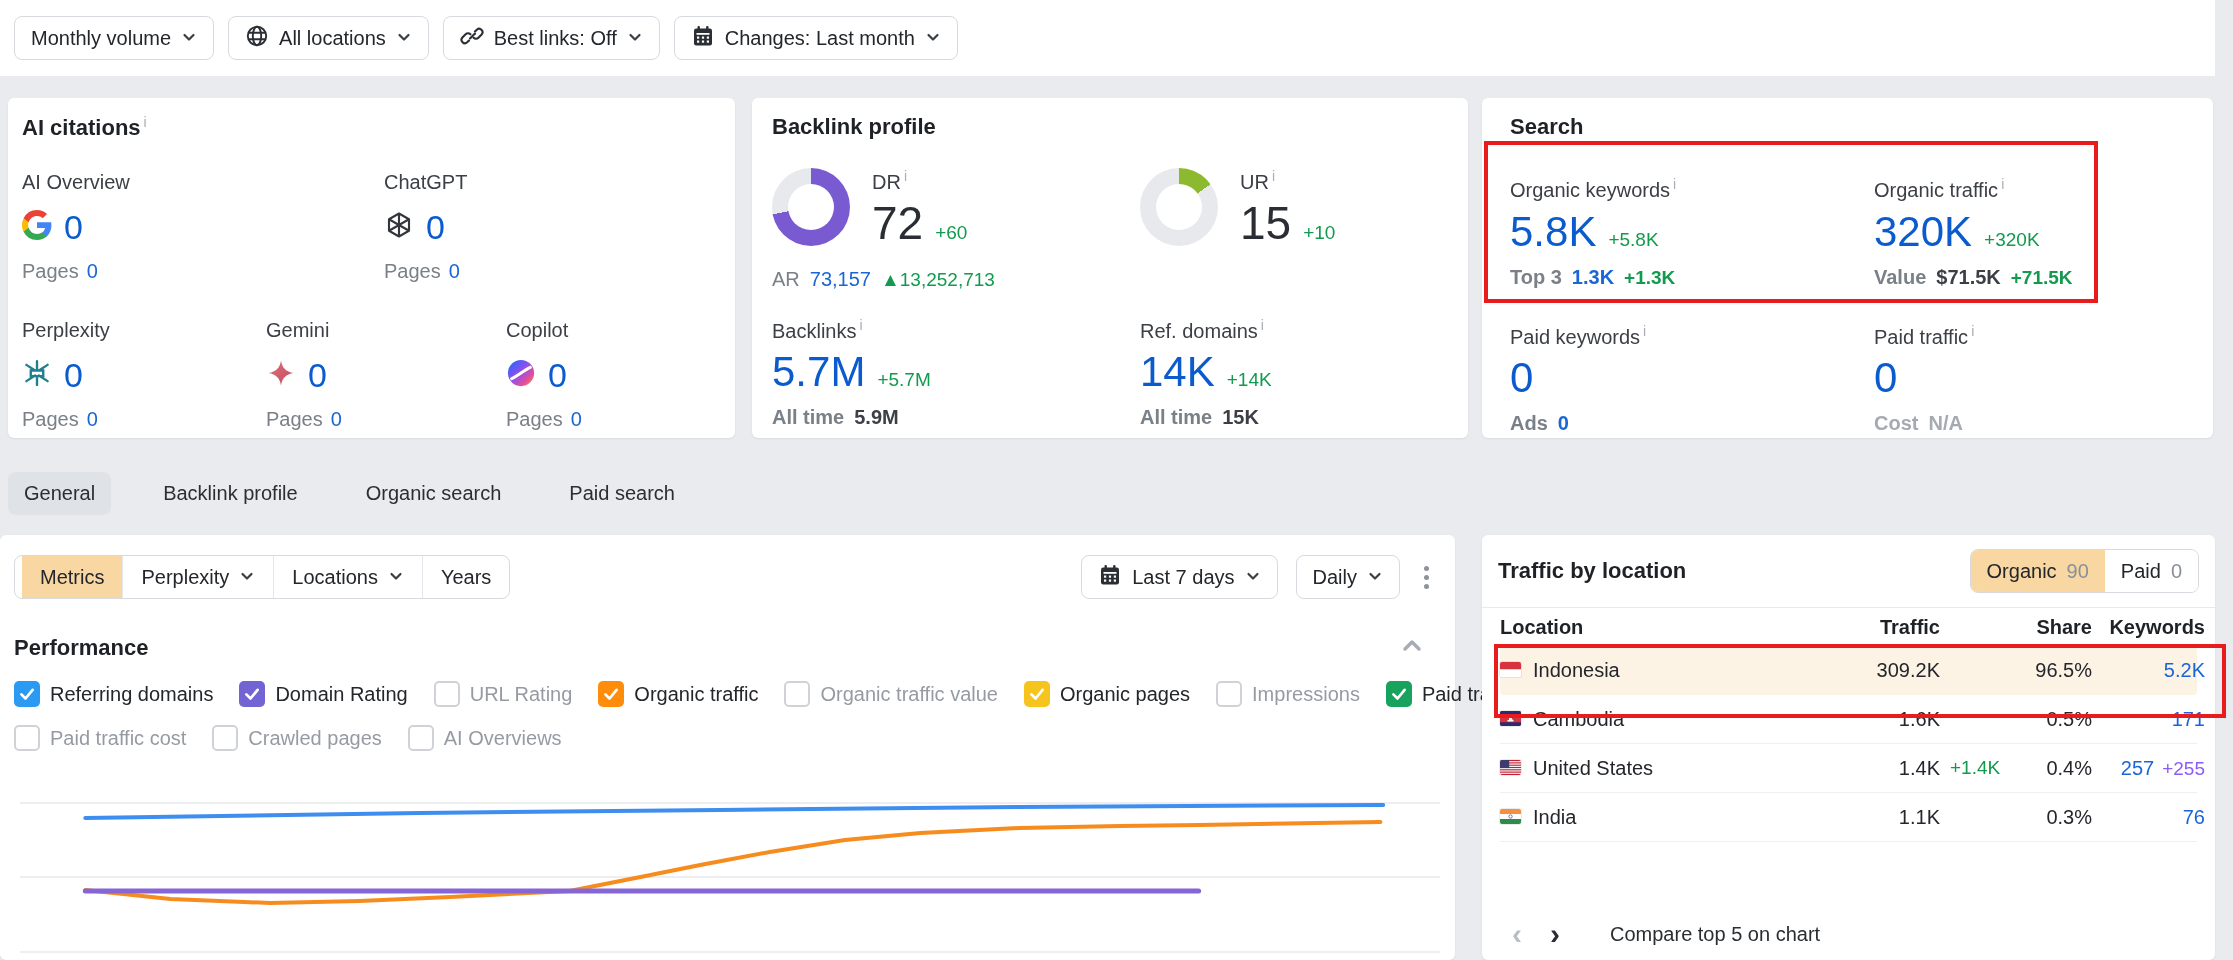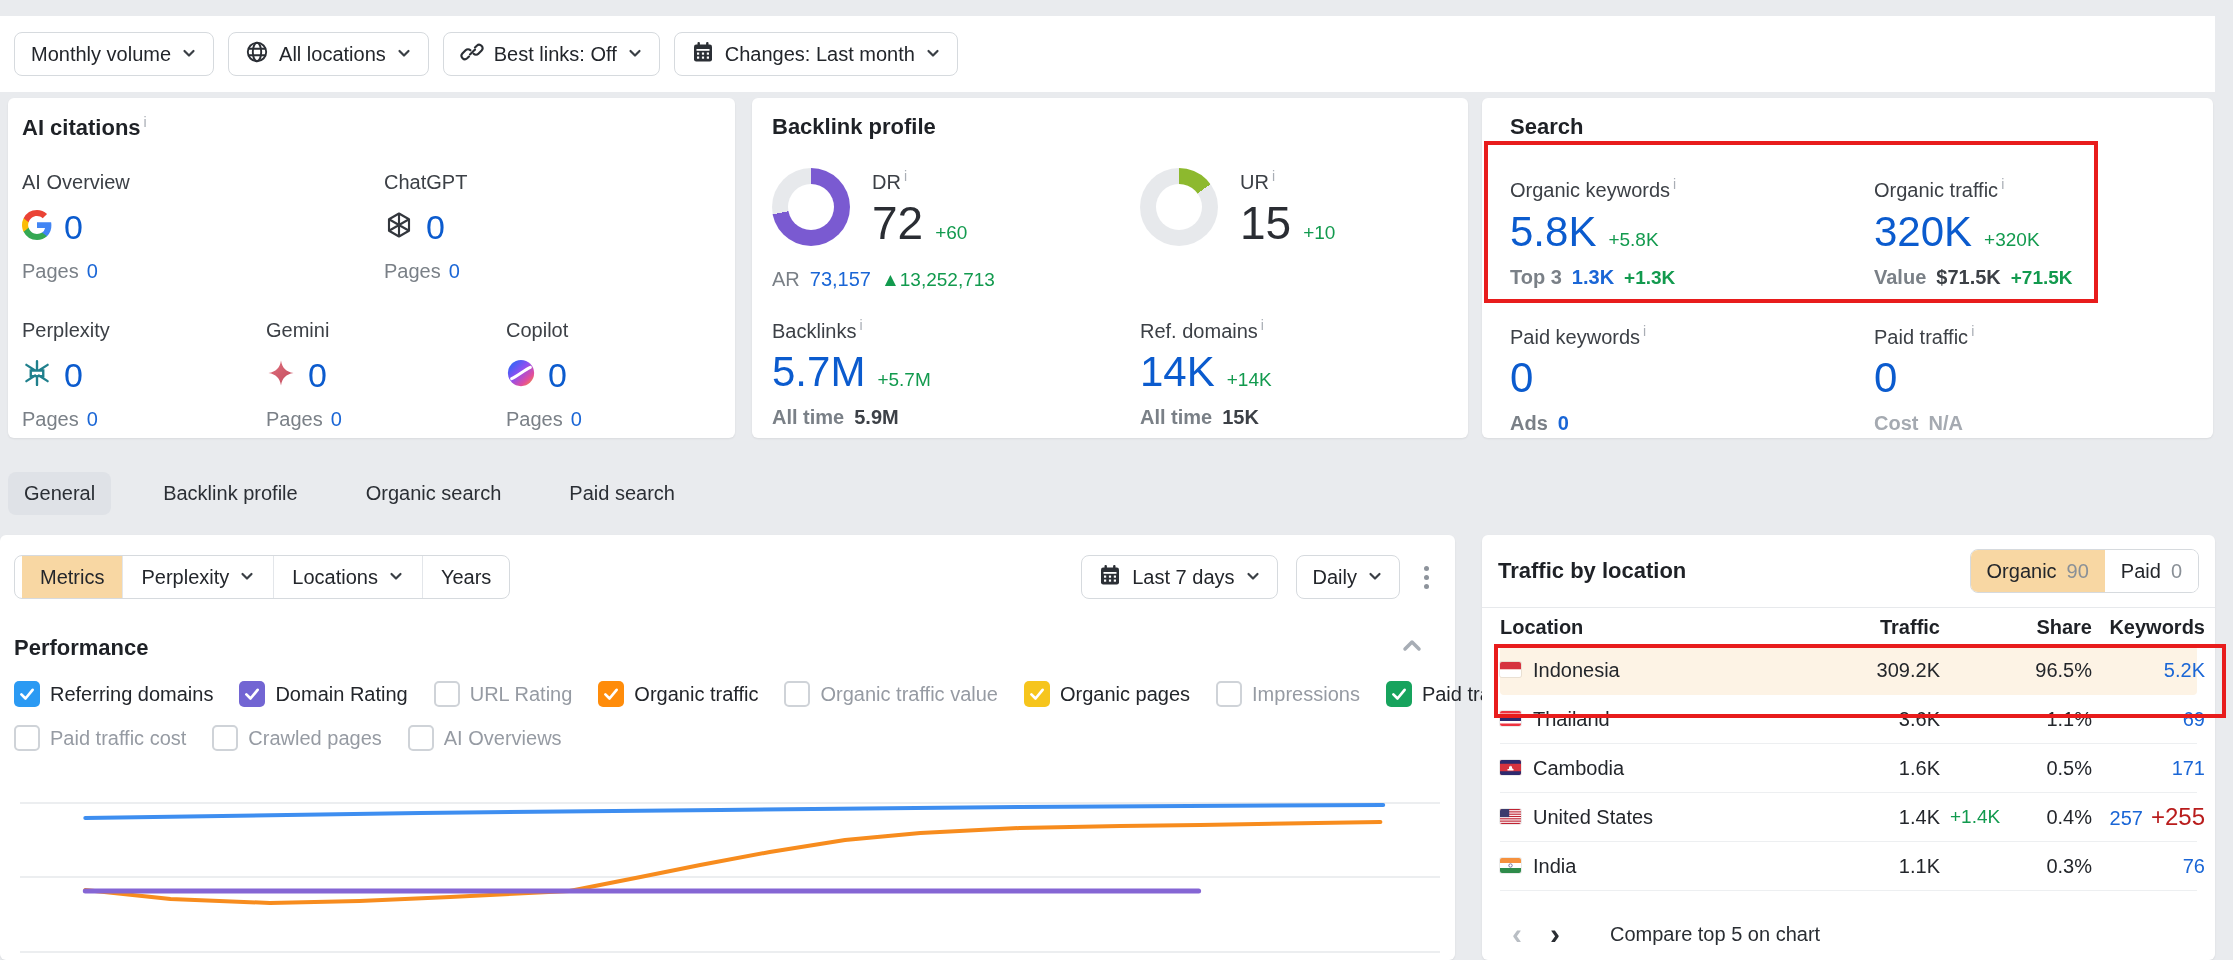--- a/index.html
+++ b/index.html
@@ -1,21 +1,21 @@
 <!DOCTYPE html>
 <html><head>
 <meta charset="utf-8">
 <style>
   * { margin:0; padding:0; box-sizing:border-box; }
   html,body { background:#e9ebee; }
   body { font-family:"Liberation Sans","DejaVu Sans",sans-serif; color:#23262b; }
   .screen { position:relative; width:2233px; height:960px; overflow:hidden; background:#e9ebee; }
 
   
-  .toolbar { position:absolute; left:0; top:16px; width:2215px; height:76px; background:#fff; }
+  .toolbar { position:absolute; left:0; top:0; width:2215px; height:76px; background:#fff; }
   .toolbar-inner { display:flex; gap:14px; padding:16px 0 0 14px; }
   .tb-btn { display:inline-flex; align-items:center; gap:10px; height:44px; padding:0 16px;
     background:#fff; border:1.5px solid #d6dade; border-radius:8px; font-size:20px; color:#23262b;
     font-family:inherit; cursor:pointer; }
   .tb-btn svg.lead { flex:0 0 auto; }
 
   .chev { flex:0 0 auto; }
 
   
   .card { position:absolute; top:98px; height:340px; background:#fff; border-radius:6px;
@@ -106,21 +106,21 @@
   .tl-table { padding:0 18px; }
   .tl-hrow, .tl-row { display:grid; grid-template-columns:330px 110px 72px 80px 113px; align-items:center; }
   .tl-hrow { height:38px; font-weight:bold; font-size:20px; color:#1e2126; }
   .tl-row { height:49px; font-size:20px; border-bottom:1px solid #edeff1; cursor:pointer; }
   .tl-row.hl { background:#fdf3e5; border-radius:4px; border-bottom-color:transparent; }
   .c-right { text-align:right; }
   .c-chg { text-align:left; padding-left:10px; font-size:19px; }
   .loc-cell { display:flex; align-items:center; gap:12px; }
   .flag { width:21px; height:15px; border-radius:2px; box-shadow:0 0 0 1px rgba(0,0,0,.08); flex:0 0 auto; }
   .kw { color:#1a66d6; }
-  .kw-chg { color:#b91c1c; font-size:24px; margin-left:8px; }
+  .kw-chg { color:#8b5cf6; font-size:19px; margin-left:8px; }
 
   .tl-footer { position:absolute; left:0; bottom:0; width:100%; height:52px; display:flex; align-items:center;
     padding:0 16px; gap:0; }
   .pg-arrow { font-size:30px; line-height:1; padding:0 14px; cursor:pointer; color:#2a2e33; font-weight:bold; }
   .pg-arrow.disabled { color:#b9bec4; }
   .tl-footer-label { margin-left:36px; font-size:20px; color:#2a2e33; cursor:pointer; }
 
   
   .annotation { position:absolute; border:4px solid #e81c1c; z-index:40; pointer-events:none; }
   #anno-search { left:1484px; top:141px; width:614px; height:162px; }
@@ -552,34 +552,20 @@
               <span>Indonesia</span>
             </div>
             <div class="c-right">309.2K</div>
             <div class="c-chg green"></div>
             <div class="c-right">96.5%</div>
             <div class="c-right"><span class="kw">5.2K</span></div>
           </div>
           <div class="tl-row">
             <div class="loc-cell">
               <span><svg class="flag" viewBox="0 0 21 15">
-                  <rect width="21" height="15" fill="#ef3340"></rect>
-                  <rect y="2.5" width="21" height="10" fill="#fff"></rect>
-                  <rect y="5" width="21" height="5" fill="#2d2a6e"></rect>
-                </svg></span>
-              <span>Thailand</span>
-            </div>
-            <div class="c-right">3.6K</div>
-            <div class="c-chg green"></div>
-            <div class="c-right">1.1%</div>
-            <div class="c-right"><span class="kw">69</span></div>
-          </div>
-          <div class="tl-row">
-            <div class="loc-cell">
-              <span><svg class="flag" viewBox="0 0 21 15">
                   <rect width="21" height="15" fill="#d6333f"></rect>
                   <rect width="21" height="3.75" fill="#2d2a6e"></rect>
                   <rect y="11.25" width="21" height="3.75" fill="#2d2a6e"></rect>
                   <path d="M8 10h5l-.7-2h-.6V6.8h-.6v-1h-.6v1h-.6V8h-.6l-.7 2:" fill="#fff"></path>
                   <rect x="7.5" y="9" width="6" height="1.5" fill="#fff"></rect>
                   <rect x="9" y="6.5" width="3" height="2.8" fill="#fff"></rect>
                 </svg></span>
               <span>Cambodia</span>
             </div>
             <div class="c-right">1.6K</div>

